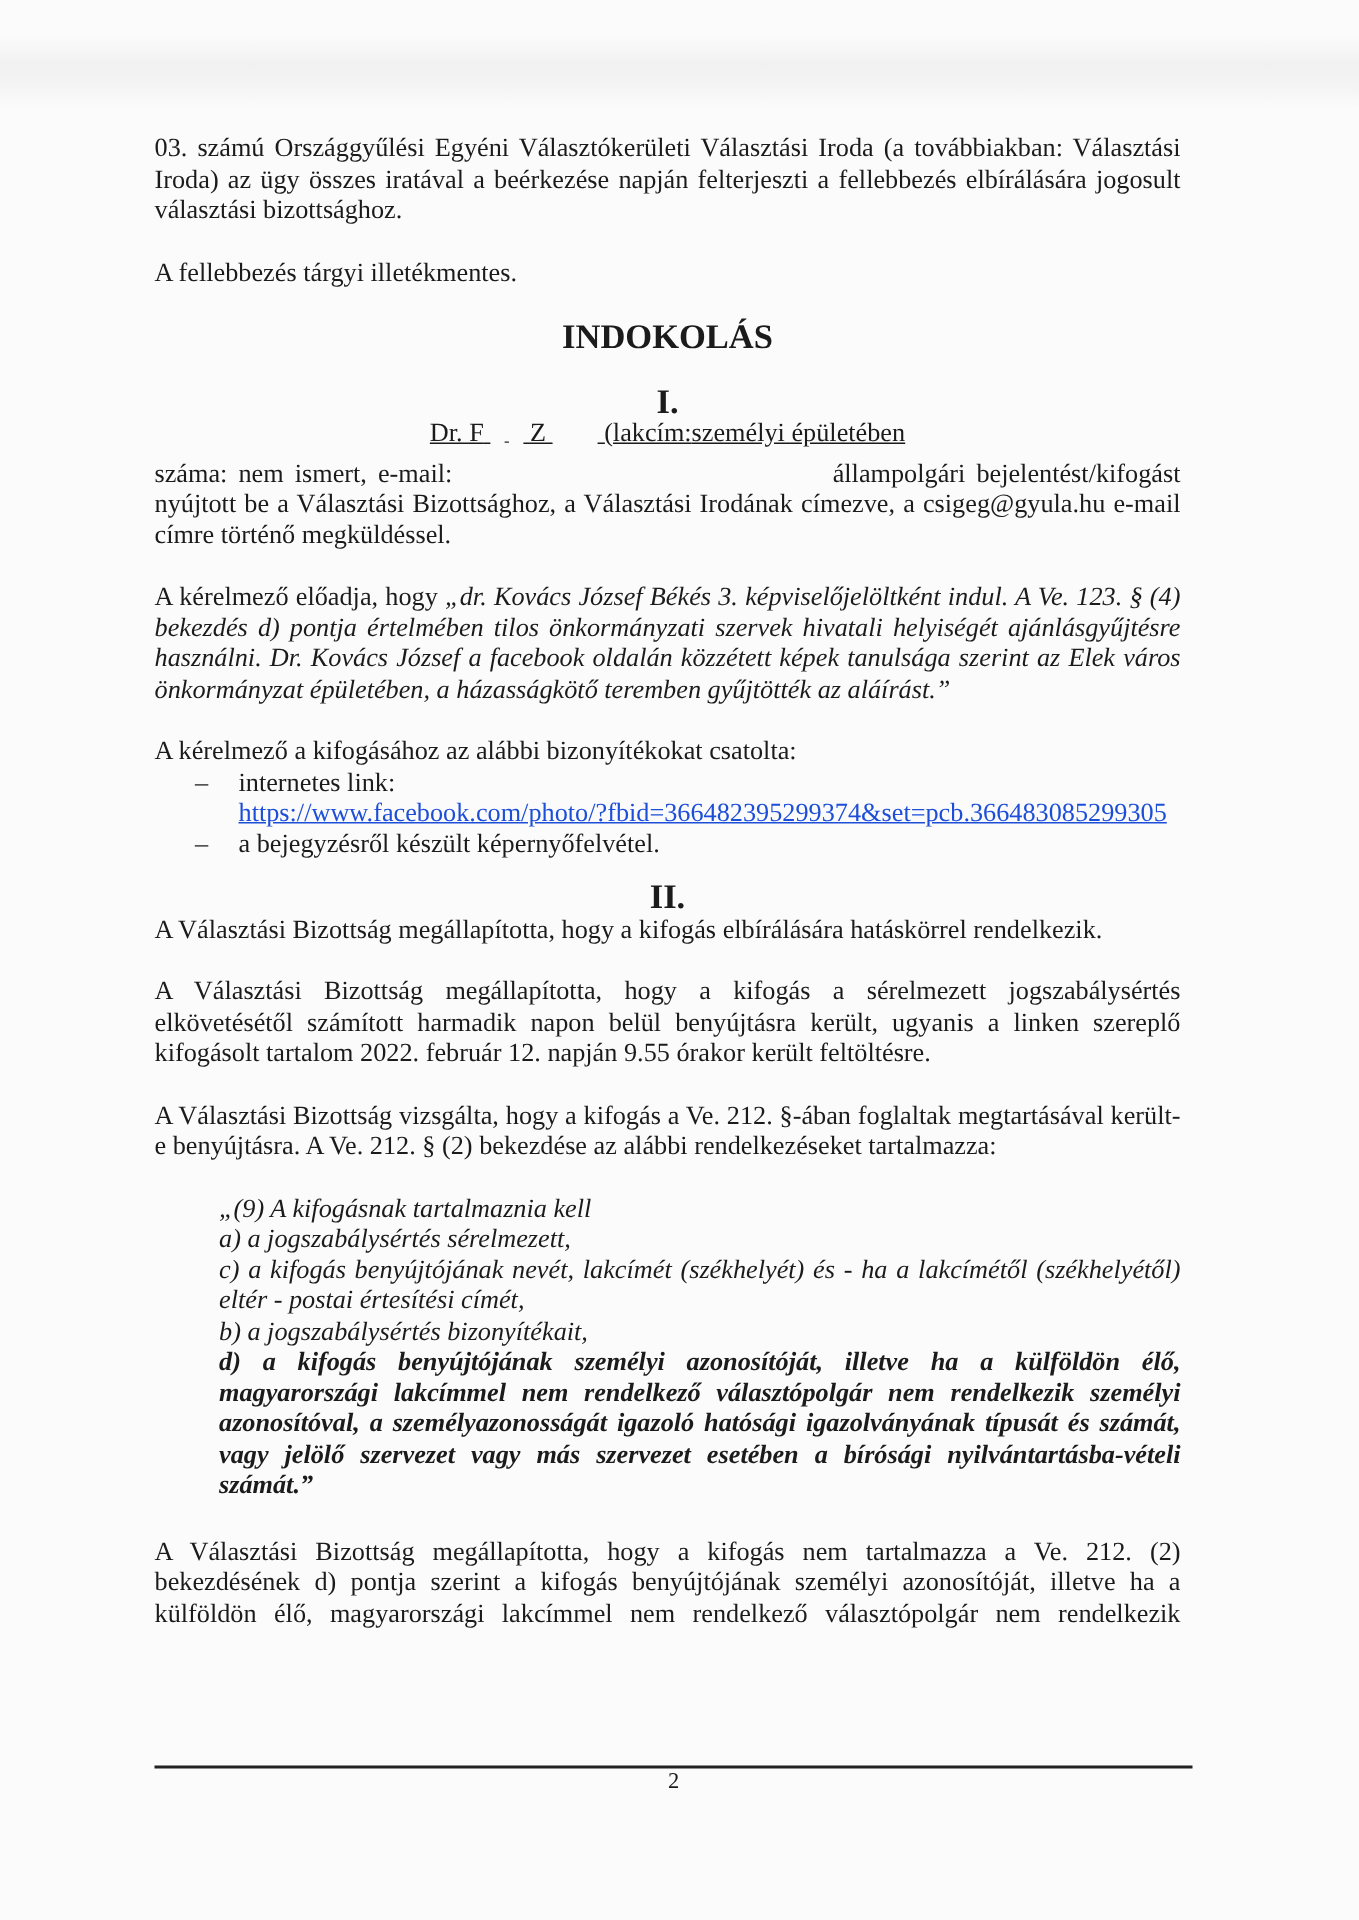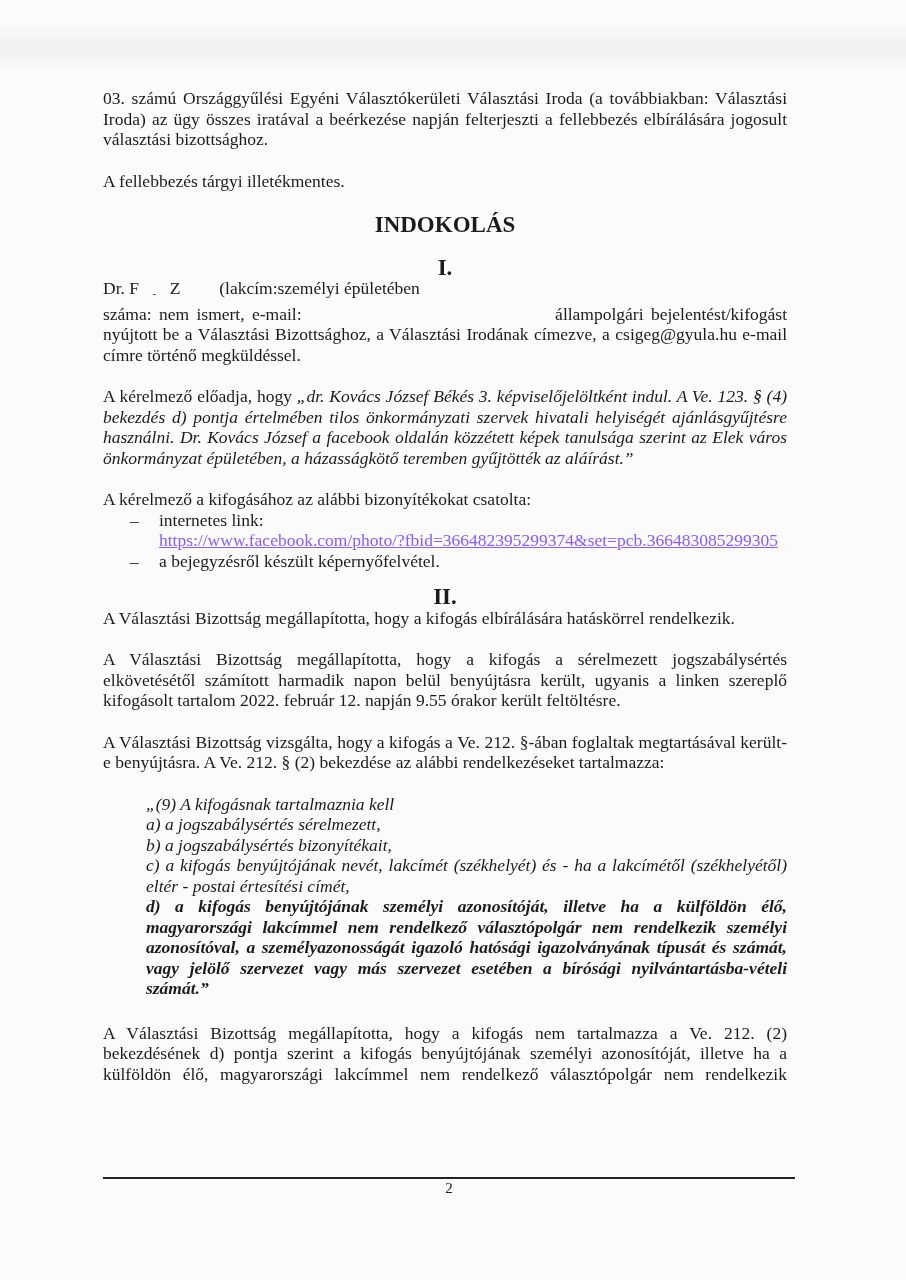--- a/index.html
+++ b/index.html
@@ -48,21 +48,21 @@
   <div class="content">
     <p class="just">03. számú Országgyűlési Egyéni Választókerületi Választási Iroda (a továbbiakban: Választási Iroda) az ügy összes iratával a beérkezése napján felterjeszti a fellebbezés elbírálására jogosult választási bizottsághoz.</p>
     <div class="gap"></div>
     <p>A fellebbezés tárgyi illetékmentes.</p>
     <div class="gap" style="height:24px"></div>
     <p class="heading">INDOKOLÁS</p>
     <div class="gap" style="height:22px"></div>
     <p class="heading">I.</p>
 
     <div>
-      <div style="display:flex; justify-content:flex-start;">
+      <div style="display:flex; justify-content:center;text-decoration:underline;">
         <span>
           <span>Dr. F</span>
           <span style="display:inline-block;width:22px;text-align:center;font-size:11px;vertical-align:-3px;">-</span>
           <span>Z</span>
           <span style="display:inline-block;width:30px;" class="redacted"></span>
           <span>(lakcím:</span>
         </span>
         <span>személyi épületében</span>
       </div>
       <div style="display:flex; justify-content:space-between;">
@@ -76,42 +76,42 @@
     <p class="just">
       <span>A kérelmező előadja, hogy </span><span class="italic">„dr. Kovács József Békés 3. képviselőjelöltként indul. A Ve. 123. § (4) bekezdés d) pontja értelmében tilos önkormányzati szervek hivatali helyiségét ajánlásgyűjtésre használni. Dr. Kovács József a facebook oldalán közzétett képek tanulsága szerint az Elek város önkormányzat épületében, a házasságkötő teremben gyűjtötték az aláírást.”</span>
     </p>
 
     <div class="gap"></div>
     <p>A kérelmező a kifogásához az alábbi bizonyítékokat csatolta:</p>
     <ul class="dash">
       <li>
         <span class="bullet">–</span>
         <span>internetes link:</span><br>
-        <a class="link" style="color:#8b5cf6">https://www.facebook.com/photo/?fbid=366482395299374&amp;set=pcb.366483085299305</a>
+        <a class="link" style="color:#1d4ed8">https://www.facebook.com/photo/?fbid=366482395299374&amp;set=pcb.366483085299305</a>
       </li>
       <li>
         <span class="bullet">–</span>
         <span>a bejegyzésről készült képernyőfelvétel.</span>
       </li>
     </ul>
 
     <div class="gap" style="height:16px"></div>
     <p class="heading">II.</p>
     <p>A Választási Bizottság megállapította, hogy a kifogás elbírálására hatáskörrel rendelkezik.</p>
     <div class="gap"></div>
     <p class="just">A Választási Bizottság megállapította, hogy a kifogás a sérelmezett jogszabálysértés elkövetésétől számított harmadik napon belül benyújtásra került, ugyanis a linken szereplő kifogásolt tartalom 2022. február 12. napján 9.55 órakor került feltöltésre.</p>
     <div class="gap"></div>
     <p class="just">A Választási Bizottság vizsgálta, hogy a kifogás a Ve. 212. §-ában foglaltak megtartásával került-e benyújtásra. A Ve. 212. § (2) bekezdése az alábbi rendelkezéseket tartalmazza:</p>
     <div class="gap"></div>
 
     <div class="quote">
       <p class="italic">„(9) A kifogásnak tartalmaznia kell</p>
       <p class="italic">a) a jogszabálysértés sérelmezett,</p>
+      <p class="italic just">c) a kifogás benyújtójának nevét, lakcímét (székhelyét) és - ha a lakcímétől (székhelyétől) eltér - postai értesítési címét,</p>
       <p class="italic">b) a jogszabálysértés bizonyítékait,</p>
-      <p class="italic just">c) a kifogás benyújtójának nevét, lakcímét (székhelyét) és - ha a lakcímétől (székhelyétől) eltér - postai értesítési címét,</p>
       <p class="bi just">d) a kifogás benyújtójának személyi azonosítóját, illetve ha a külföldön élő, magyarországi lakcímmel nem rendelkező választópolgár nem rendelkezik személyi azonosítóval, a személyazonosságát igazoló hatósági igazolványának típusát és számát, vagy jelölő szervezet vagy más szervezet esetében a bírósági nyilvántartásba-vételi számát.”</p>
     </div>
 
     <div class="gap" style="height:24px"></div>
     <p class="just" style="text-align-last: justify;">A Választási Bizottság megállapította, hogy a kifogás nem tartalmazza a Ve. 212. (2) bekezdésének d) pontja szerint a kifogás benyújtójának személyi azonosítóját, illetve ha a külföldön élő, magyarországi lakcímmel nem rendelkező választópolgár nem rendelkezik</p>
   </div>
 
   <div class="footer-line"></div>
   <div class="page-number">2</div>
 </div>

